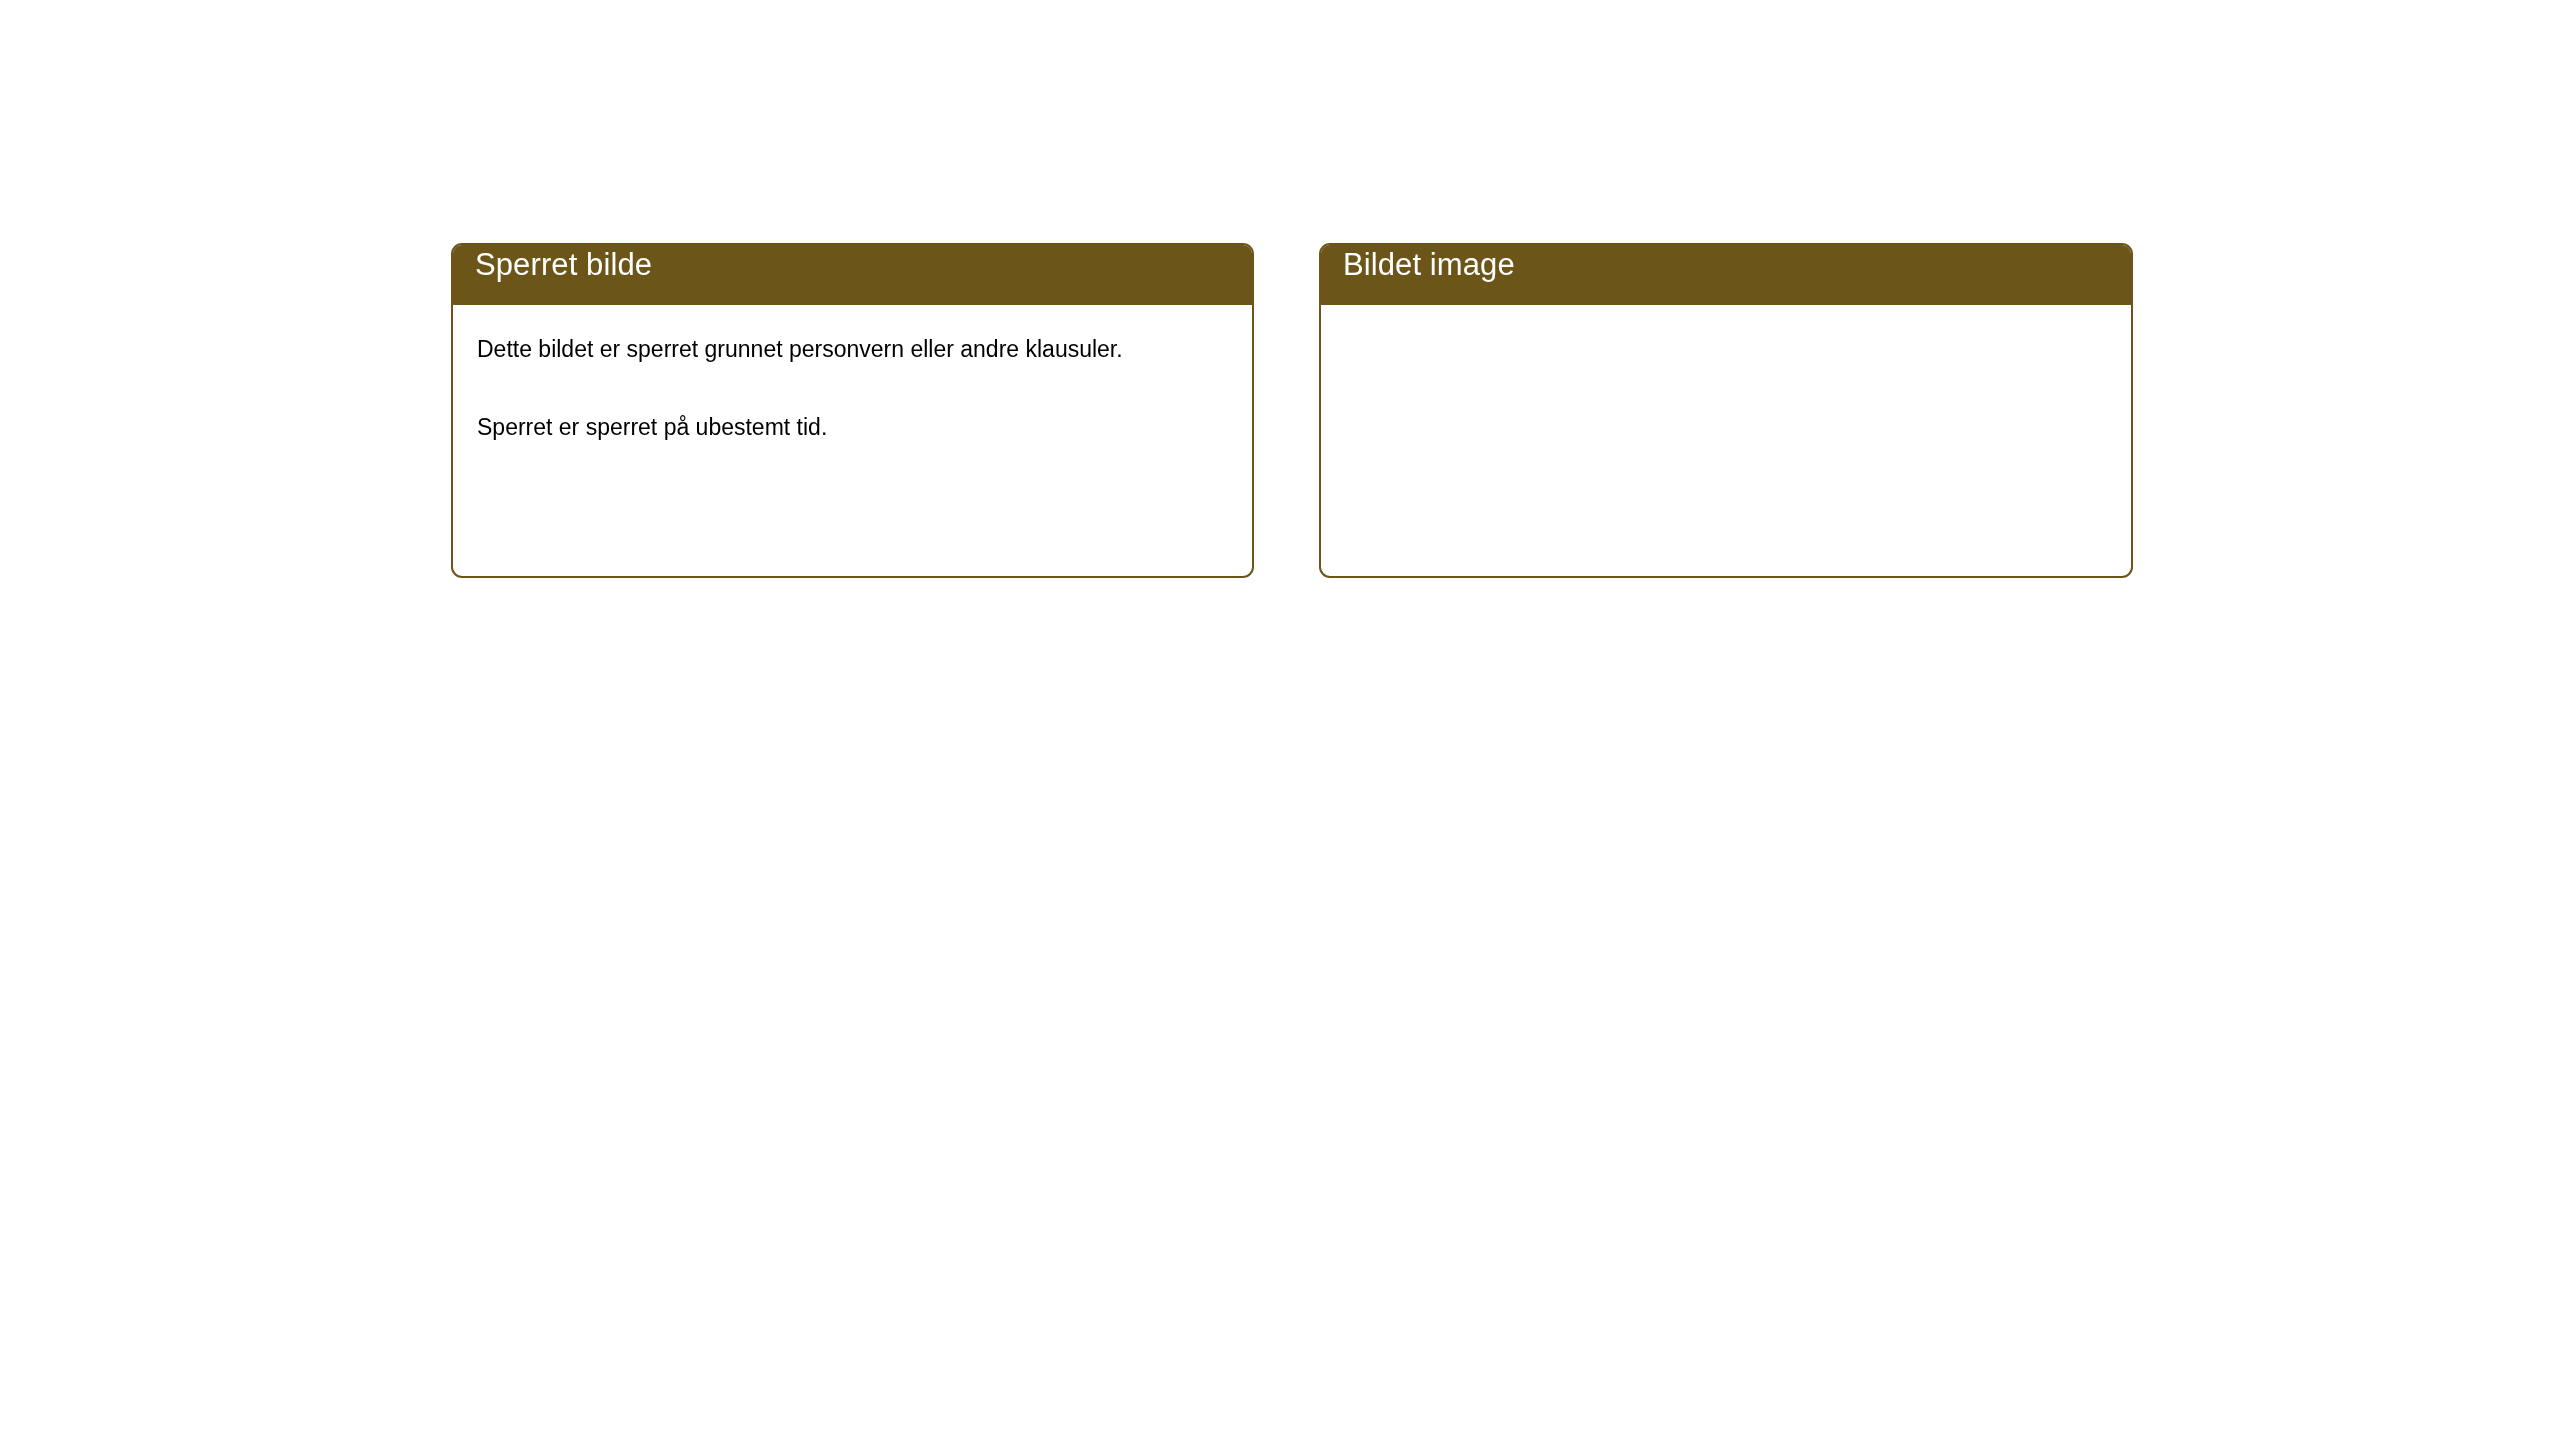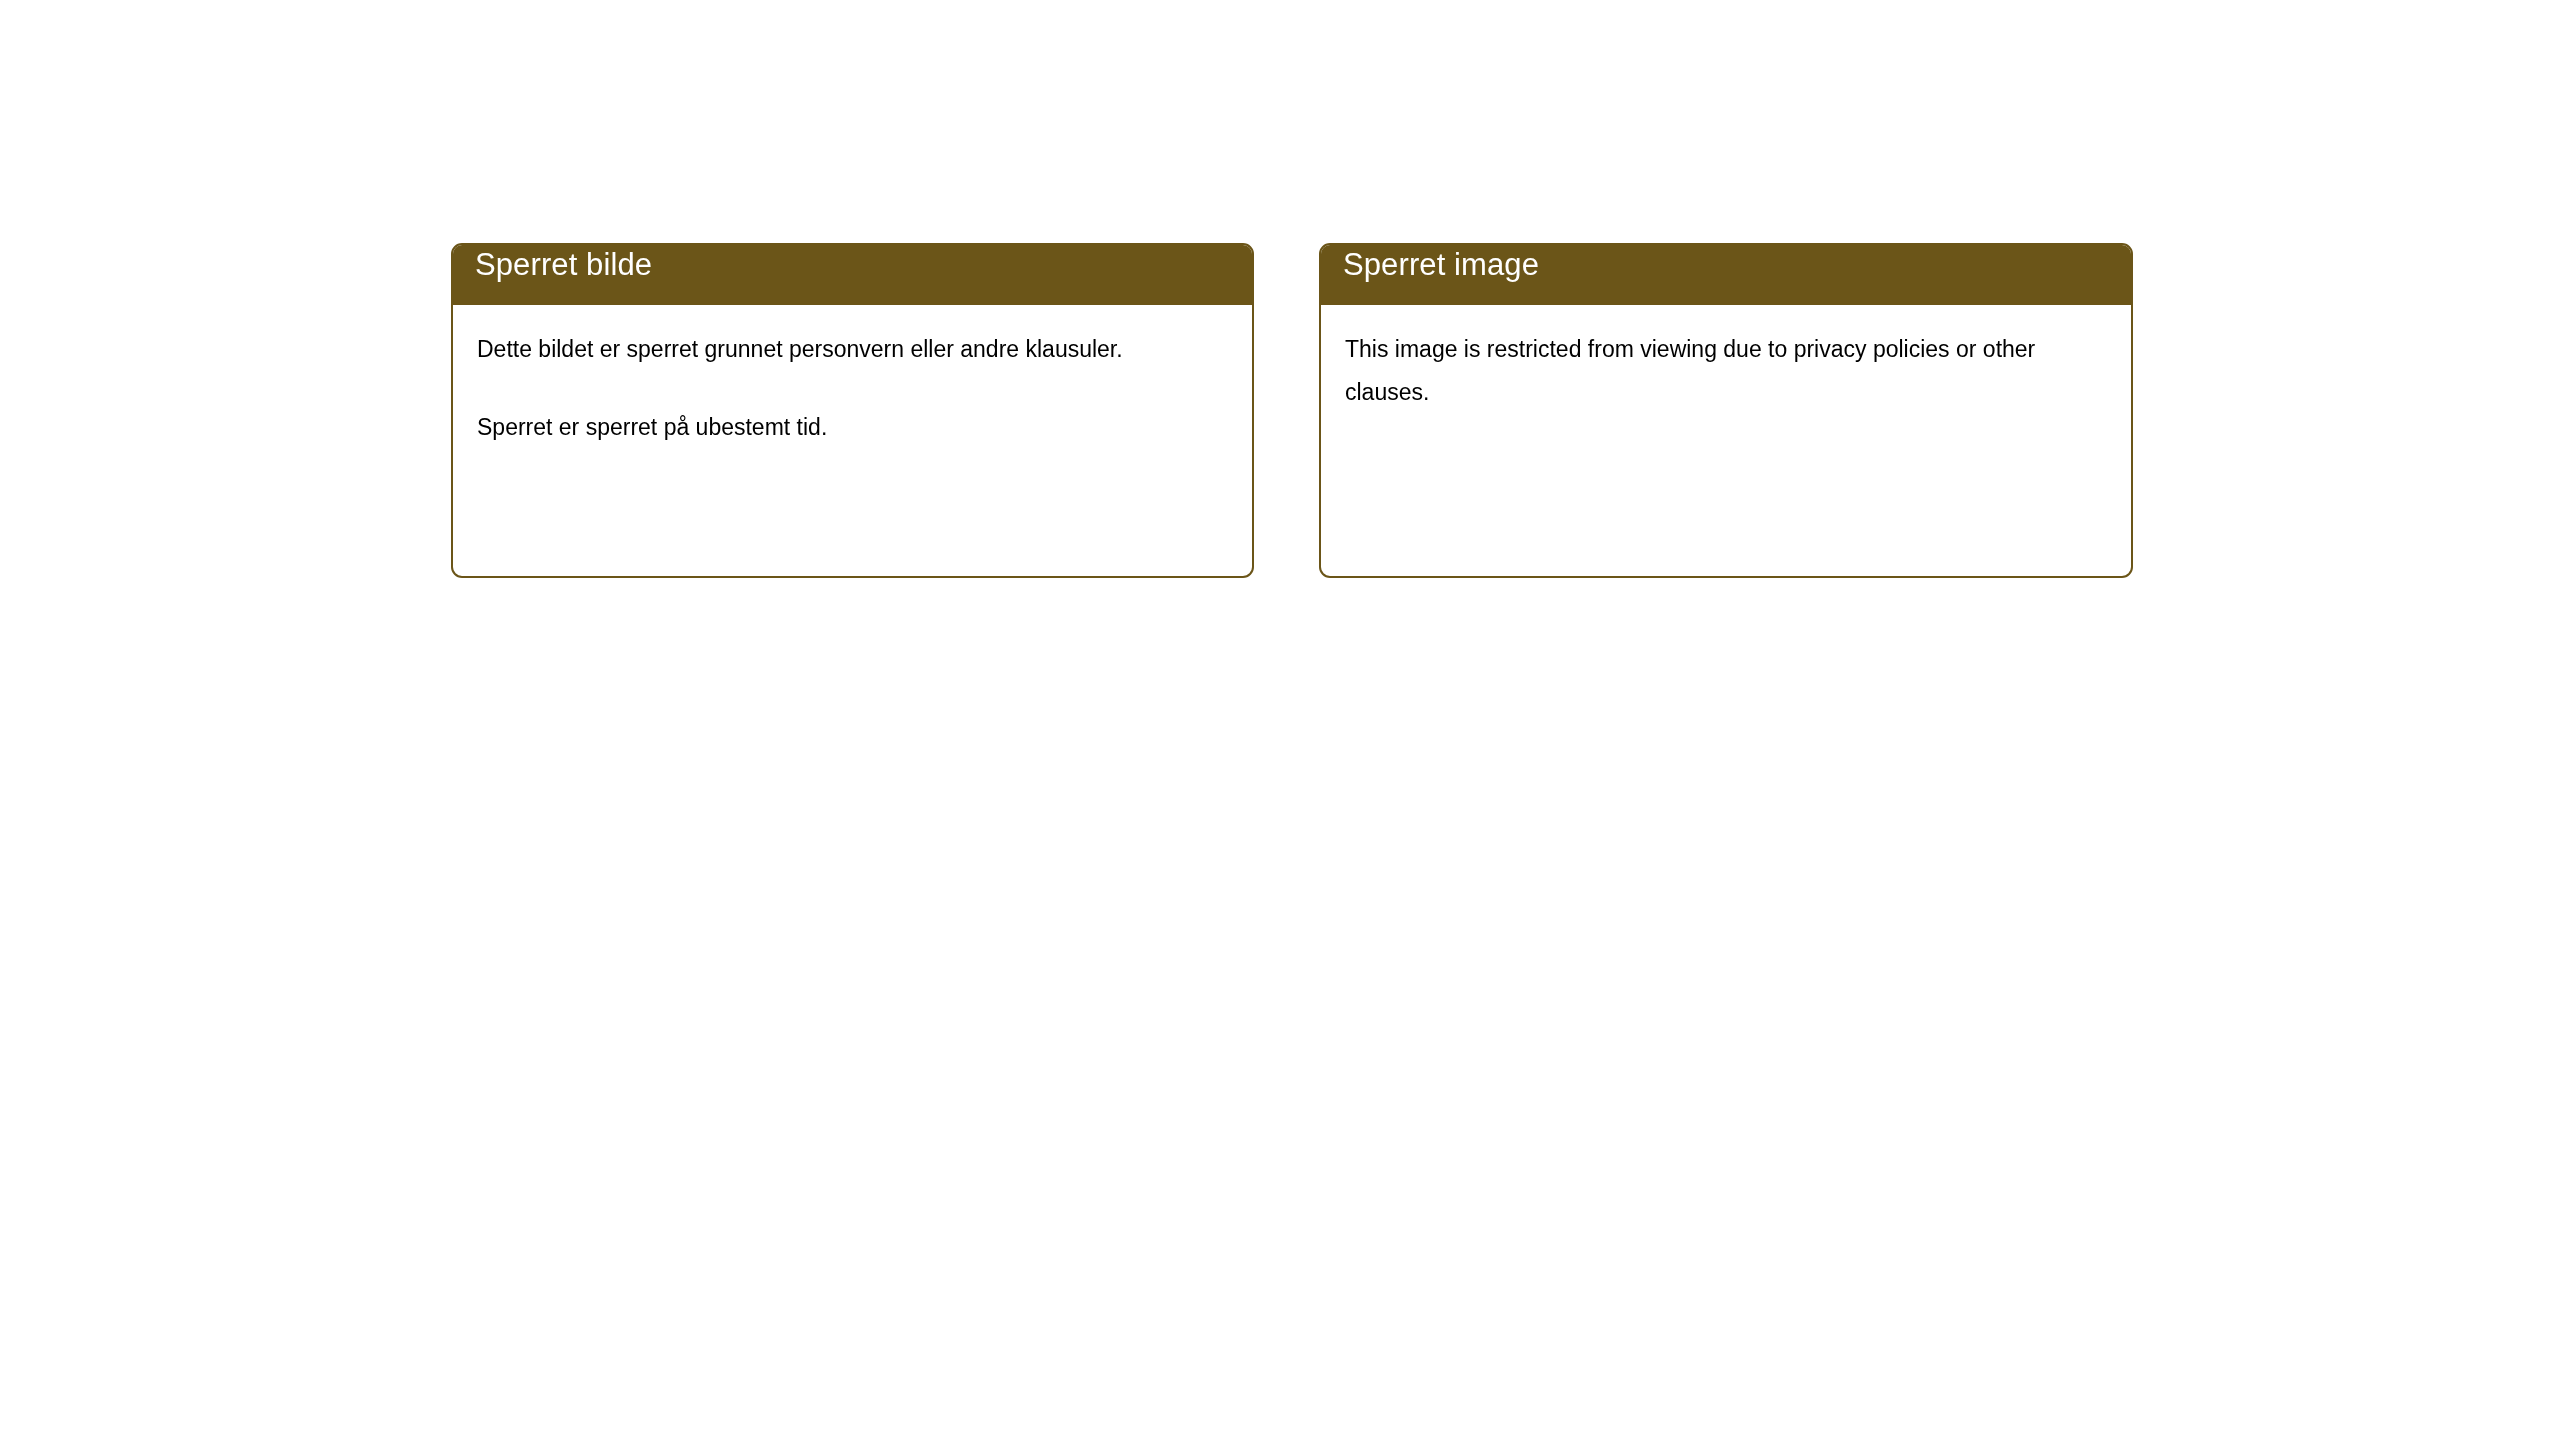--- a/index.html
+++ b/index.html
@@ -113,20 +113,19 @@
       <h1 class="card-title">Sperret bilde</h1>
     </div>
     <div class="card-body">
       <p class="card-paragraph para-no-1">Dette bildet er sperret grunnet personvern eller andre klausuler.</p>
       <p class="card-paragraph para-no-2">Sperret er sperret på ubestemt tid.</p>
     </div>
   </section>
 
   <section class="card card-en">
     <div class="card-header">
-      <h1 class="card-title">Sperret image</h1>
+      <h1 class="card-title">Bildet image</h1>
     </div>
     <div class="card-body">
-      <p class="card-paragraph para-en-1">This image is restricted from viewing due to privacy policies or other clauses.</p>
     </div>
   </section>
 
 </div>
 
 </body></html>

